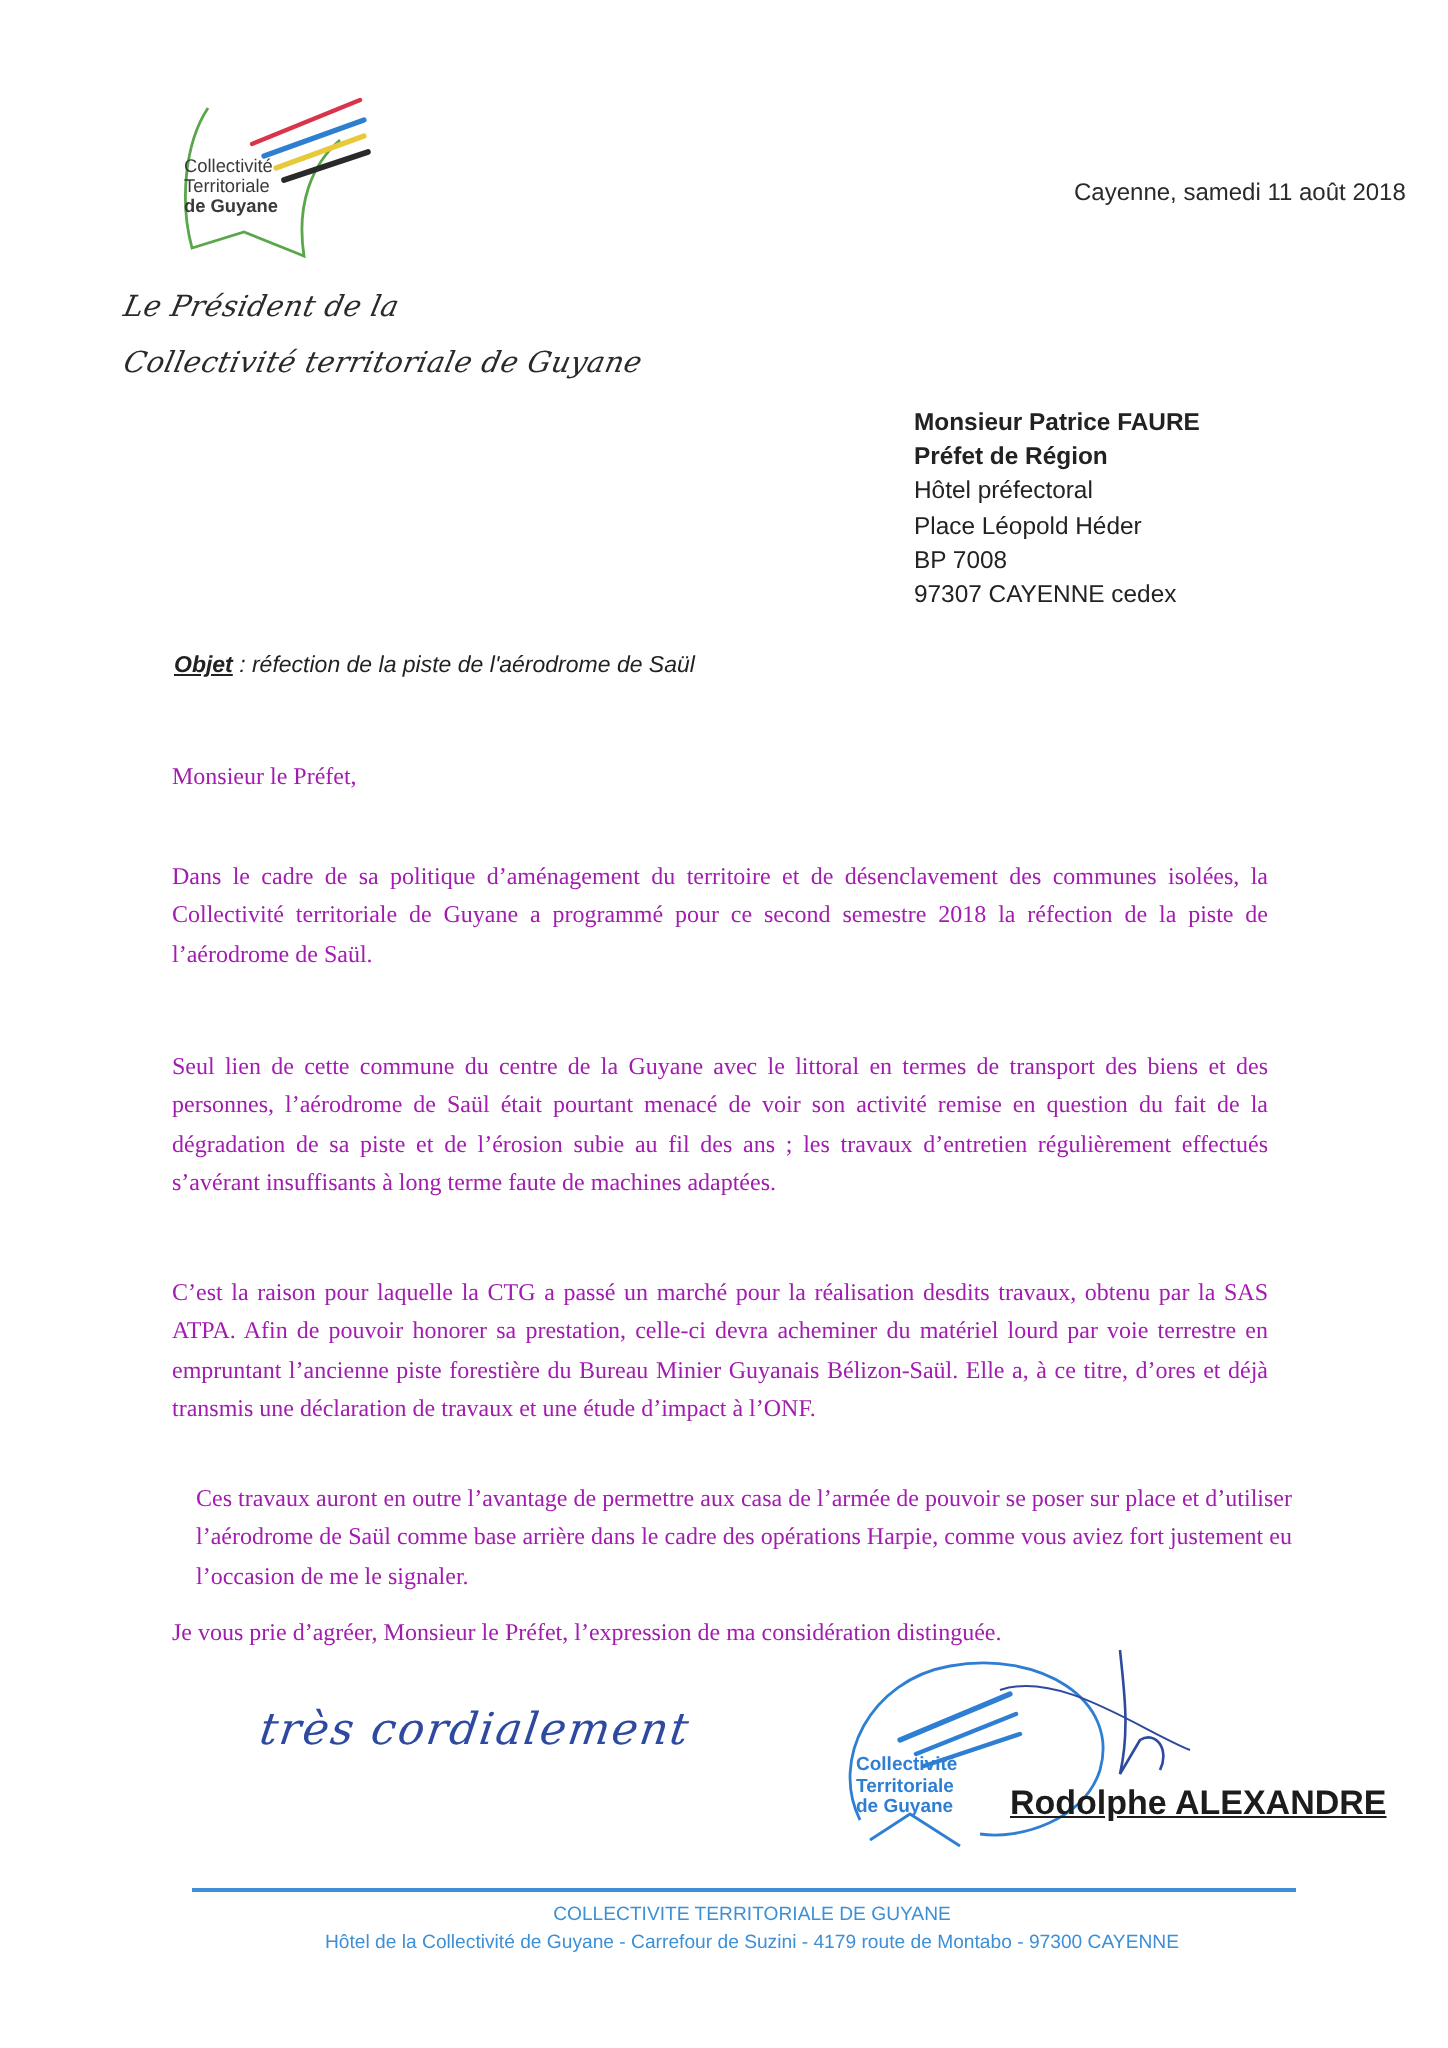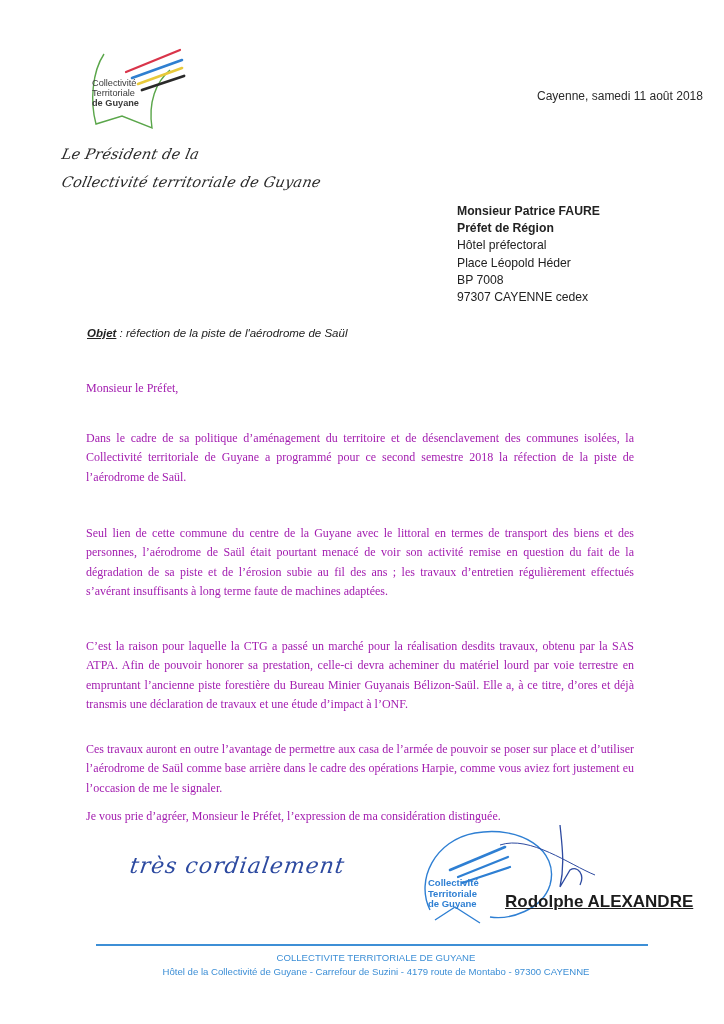--- a/index.html
+++ b/index.html
@@ -25,21 +25,21 @@
     
     #objet { left: 87px; top: 327px; font-size: 11.5px; color: #222; font-style: italic; }
     #objet .label { font-weight: bold; text-decoration: underline; }
 
     
     .body-text { font-family: Liberation Serif, serif; font-size: 12px; line-height: 19.4px; color: #a21caf; text-align: justify; width: 548px; left: 86px; }
     #salutation { top: 379px; }
     #p1 { top: 429px; }
     #p2 { top: 524px; }
     #p3 { top: 637px; }
-    #p4 { top: 740px; }
+    #p4 { top: 740px; margin-left: 12px; }
     #closing { top: 807px; }
 
     
     #handwritten { left: 130px; top: 853px; font-family: "DejaVu Serif", serif; font-style: italic; color: #2d4aa0; font-size: 22px; letter-spacing: 1px; transform: skewX(-8deg); }
 
     
     #stamp { left: 410px; top: 825px; width: 200px; height: 100px; }
     #stamp-text { left: 428px; top: 878px; font-size: 9.5px; line-height: 10.5px; color: #2e7fd3; font-weight: bold; }
     #signer { left: 505px; top: 892px; font-size: 17px; font-weight: bold; color: #1c1c1c; text-decoration: underline; }
 

